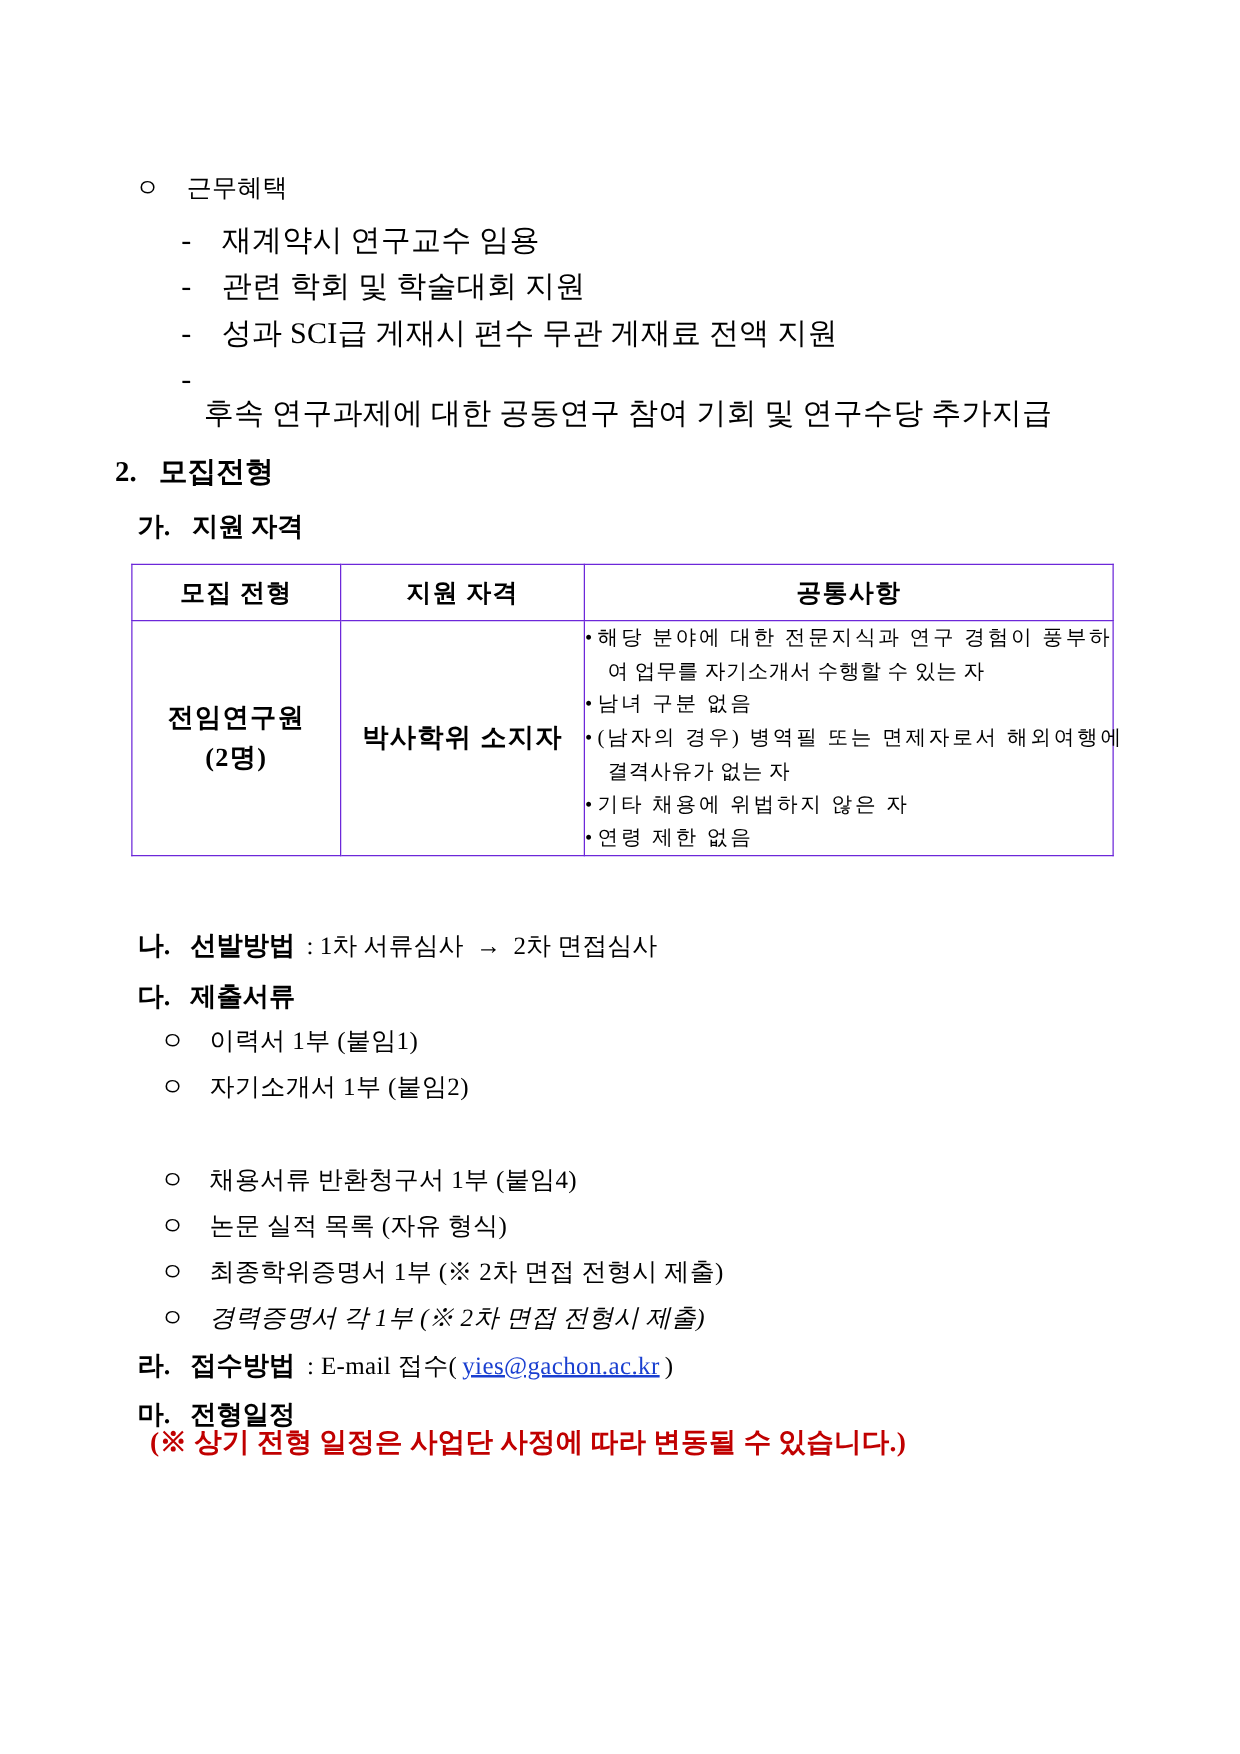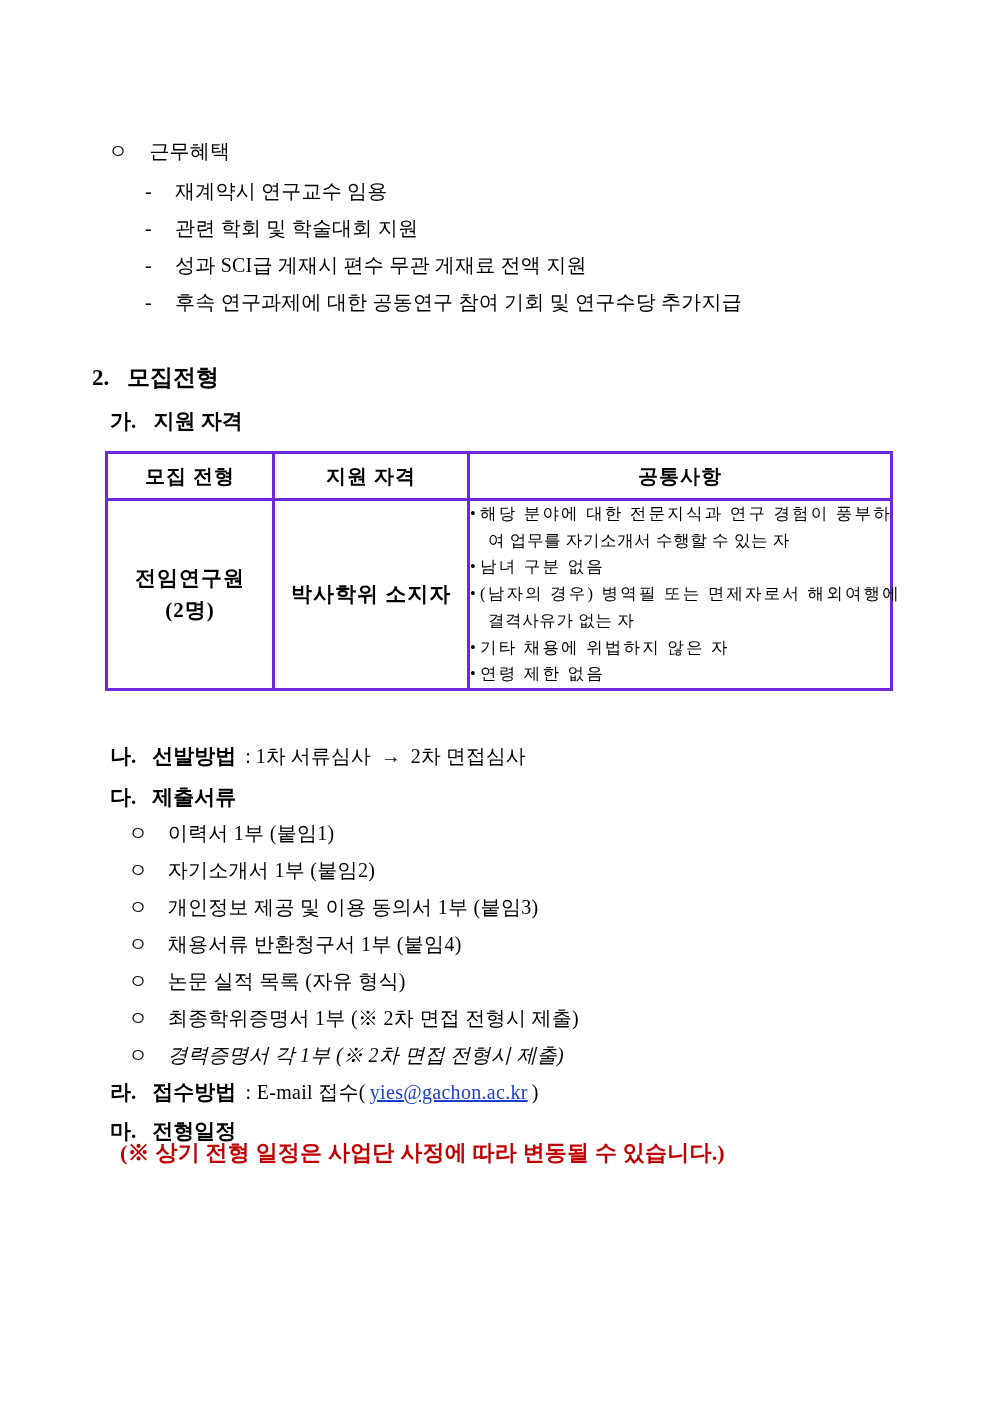--- a/index.html
+++ b/index.html
@@ -31,21 +31,21 @@
     white-space: pre;
     line-height: 1.0;
   }
 
   
   .lvl1 {
     font-size: 20px;
     letter-spacing: 0.2px;
   }
   .lvl2 {
-    font-size: 20px;
+    font-size: 24px;
     letter-spacing: 0.2px;
   }
 
   .sec-num {
     font-size: 23px;
     font-weight: bold;
   }
   .sub-head {
     font-size: 21px;
     font-weight: bold;
@@ -54,21 +54,21 @@
   
   table.qual {
     position: absolute;
     left: 105px;
     top: 447px;
     width: 785px;
     border-collapse: collapse;
     table-layout: fixed;
   }
   table.qual th, table.qual td {
-    border: 3px solid #6d28d9;
+    border: 1px solid #6d28d9;
     padding: 0;
   }
   table.qual th {
     height: 44px;
     font-size: 20px;
     font-weight: bold;
     text-align: center;
     vertical-align: middle;
     letter-spacing: 1px;
   }
@@ -204,24 +204,20 @@
   </div>
 
   <div class="block list-o" style="left:128px; top:818px;">
     <span class="ln">ㅇ</span>
     <span class="ln" style="margin-left:14px;">이력서 1부 (붙임1)</span>
   </div>
   <div class="block list-o" style="left:128px; top:855px;">
     <span class="ln">ㅇ</span>
     <span class="ln" style="margin-left:14px;">자기소개서 1부 (붙임2)</span>
   </div>
-  <div class="block list-o" style="left:128px; top:892px;">
-    <span class="ln">ㅇ</span>
-    <span class="ln" style="margin-left:14px;">개인정보 제공 및 이용 동의서 1부 (붙임3)</span>
-  </div>
   <div class="block list-o" style="left:128px; top:929px;">
     <span class="ln">ㅇ</span>
     <span class="ln" style="margin-left:14px;">채용서류 반환청구서 1부 (붙임4)</span>
   </div>
   <div class="block list-o" style="left:128px; top:966px;">
     <span class="ln">ㅇ</span>
     <span class="ln" style="margin-left:14px;">논문 실적 목록 (자유 형식)</span>
   </div>
   <div class="block list-o" style="left:128px; top:1003px;">
     <span class="ln">ㅇ</span>

